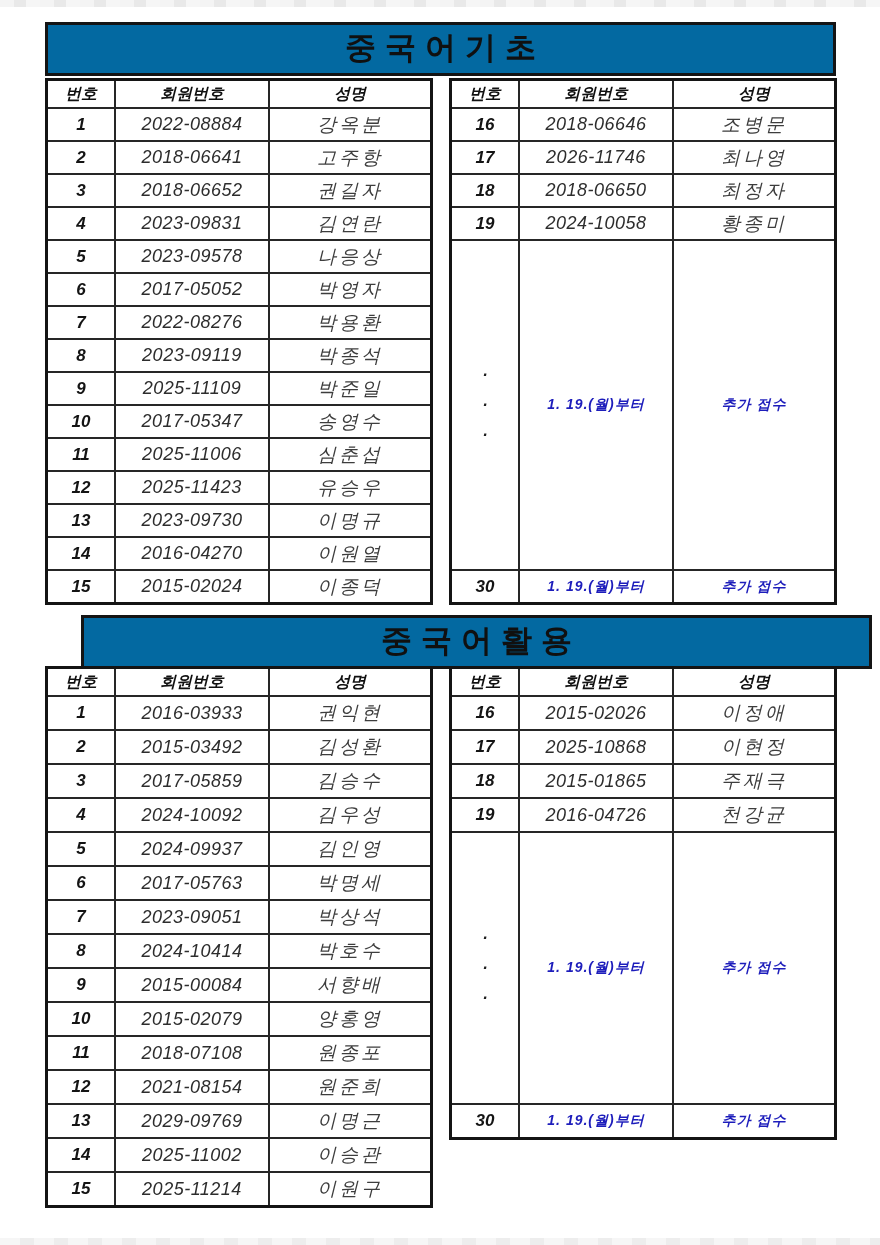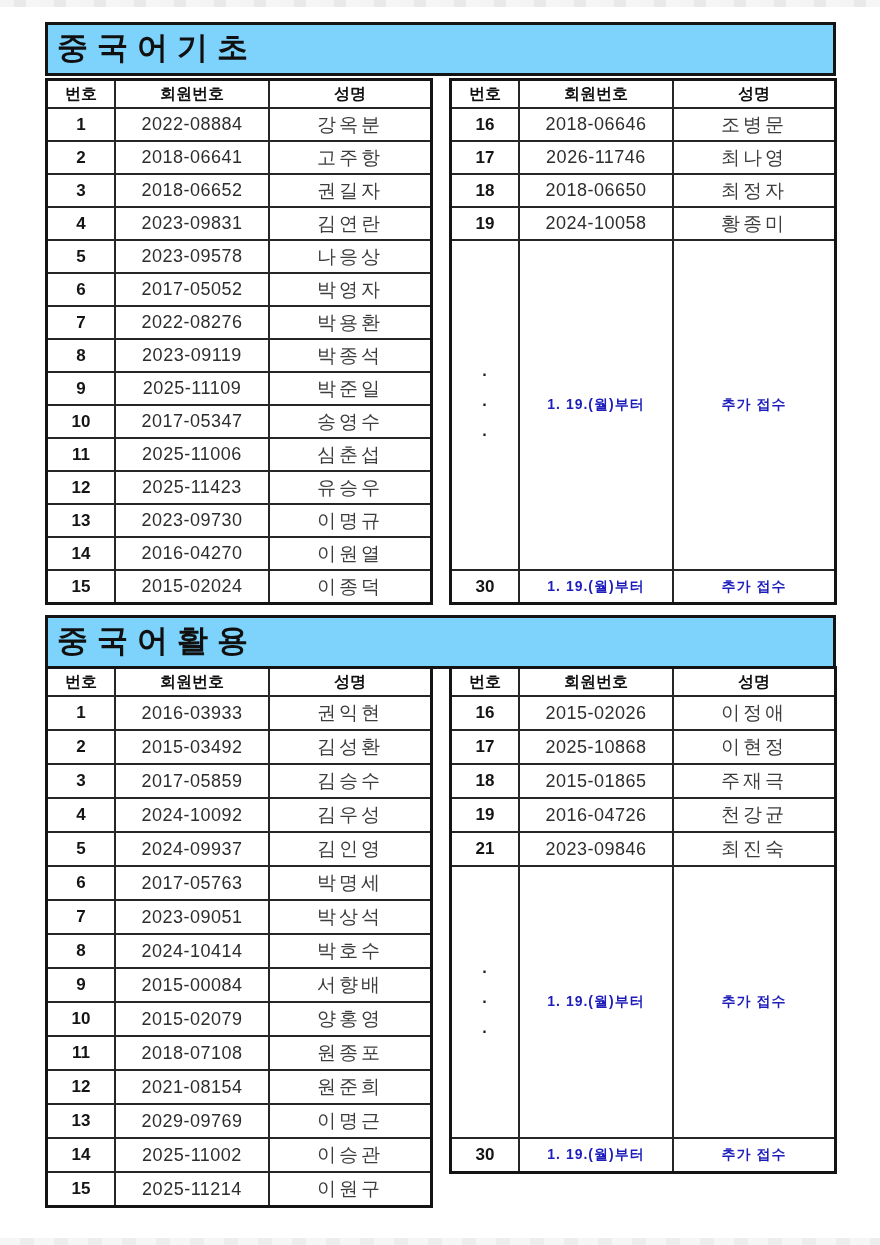--- a/index.html
+++ b/index.html
@@ -11,30 +11,30 @@
   .scan-band-top{
     position:absolute;top:0;left:0;width:880px;height:7px;
     background:repeating-linear-gradient(90deg,#f4f4f4 0 14px,#e9e9e9 14px 26px,#f6f6f6 26px 40px);
   }
   .scan-band-bottom{
     position:absolute;bottom:0;left:0;width:880px;height:7px;
     background:repeating-linear-gradient(90deg,#f6f6f6 0 20px,#ededed 20px 34px);
   }
   .title-box{
     position:absolute;left:45px;width:791px;box-sizing:border-box;
-    border:3px solid #141414;background:#7dd3fc;
-    font-weight:700;font-size:31px;letter-spacing:9px;
+    border:3px solid #141414;background:#0369a1;
+    text-align:center;font-weight:700;font-size:31px;letter-spacing:9px;
     color:#101010;padding:2px 0 4px 9px;
   }
   #title-basic{top:22px;}
-  #title-advanced{top:615px;}
+  #title-advanced{top:615px;margin-left:36px;}
   .tables-row{position:absolute;left:45px;display:flex;gap:16px;align-items:flex-start;}
   #row-basic{top:78px;}
   #row-advanced{top:666px;}
-  table.roster{border-collapse:collapse;border:3px solid #141414;background:#4c1d95;table-layout:fixed;}
+  table.roster{border-collapse:collapse;border:3px solid #141414;background:#4c1d95;table-layout:fixed;font-style:italic;}
   .roster th,.roster td{
     border:2px solid #262626;text-align:center;vertical-align:middle;
     background:#fff;padding:0;overflow:hidden;
   }
   .roster th{font-weight:700;font-size:16px;color:#101010;}
   .c-no{width:66px;}
   .c-id{width:152px;margin-top:8px;}
   .c-name{width:160px;}
   .s1 th{height:26px;}
   .s1 td{height:31px;}
@@ -309,25 +309,20 @@
         <tr>
           <td class="c-no num">18</td>
           <td class="c-id id">2015-01865</td>
           <td class="c-name name">주재극</td>
         </tr>
         <tr>
           <td class="c-no num">19</td>
           <td class="c-id id">2016-04726</td>
           <td class="c-name name">천강균</td>
         </tr>
-        <tr>
-          <td class="c-no num">21</td>
-          <td class="c-id id">2023-09846</td>
-          <td class="c-name name">최진숙</td>
-        </tr>
       </tbody>
     <tbody>
       <tr class="filler-b">
         <td class="c-no">
           <div class="dots">
             <span>·</span>
             <span>·</span>
             <span>·</span>
           </div>
         </td>

